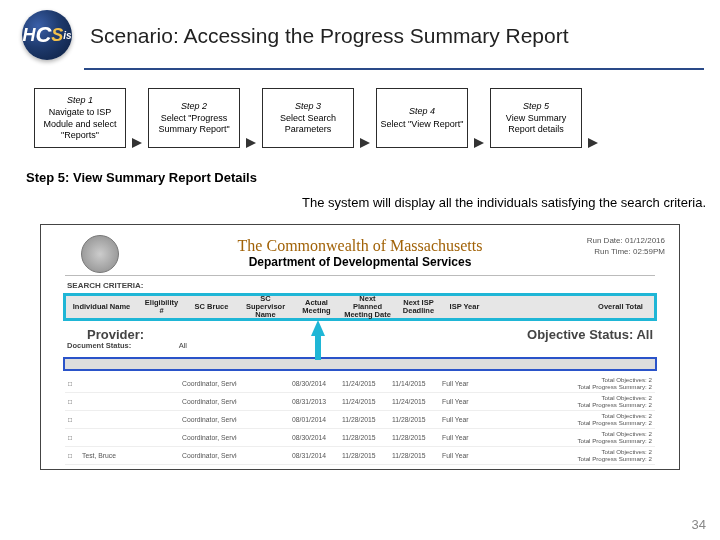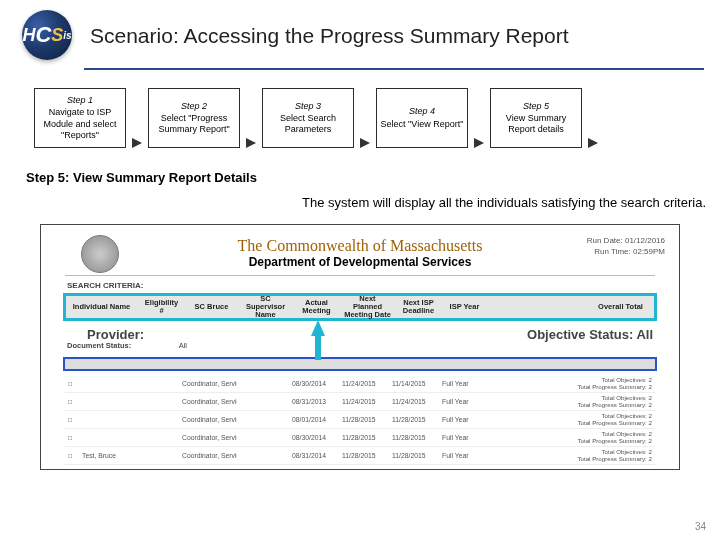--- a/index.html
+++ b/index.html
@@ -112,21 +112,21 @@
     font-size: 6.8px; color: #555;
   }
   .drow {
     display: flex; border-bottom: 1px solid #eee; height: 18px; align-items: center;
   }
   .drow div { padding: 0 3px; overflow: hidden; white-space: nowrap; }
   .dc0{width:14px} .dc1{width:56px} .dc2{width:44px} .dc3{width:58px}
   .dc4{width:52px} .dc5{width:50px} .dc6{width:50px} .dc7{width:50px}
   .dc8{width:46px} .dc9{flex:1; text-align:right; font-size:6.2px; line-height:1.1}
   .page-num {
-    position: absolute; right: 14px; bottom: 8px; font-size: 10px; color: #888; margin-top: 36px;
+    position: absolute; right: 14px; bottom: 8px; font-size: 13px; color: #888; margin-top: 36px;
   }
 </style>
 </head>
 <body>
 
 <div class="header">
   <div class="logo-wrap">
     <div class="logo-circle">
       <span>H</span>
         <span class="big">C</span>

